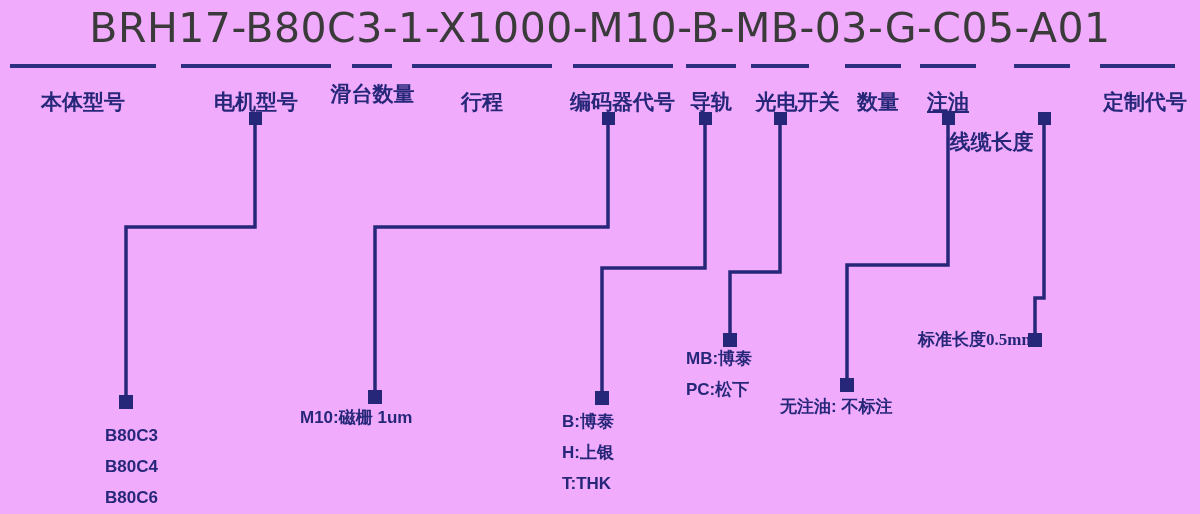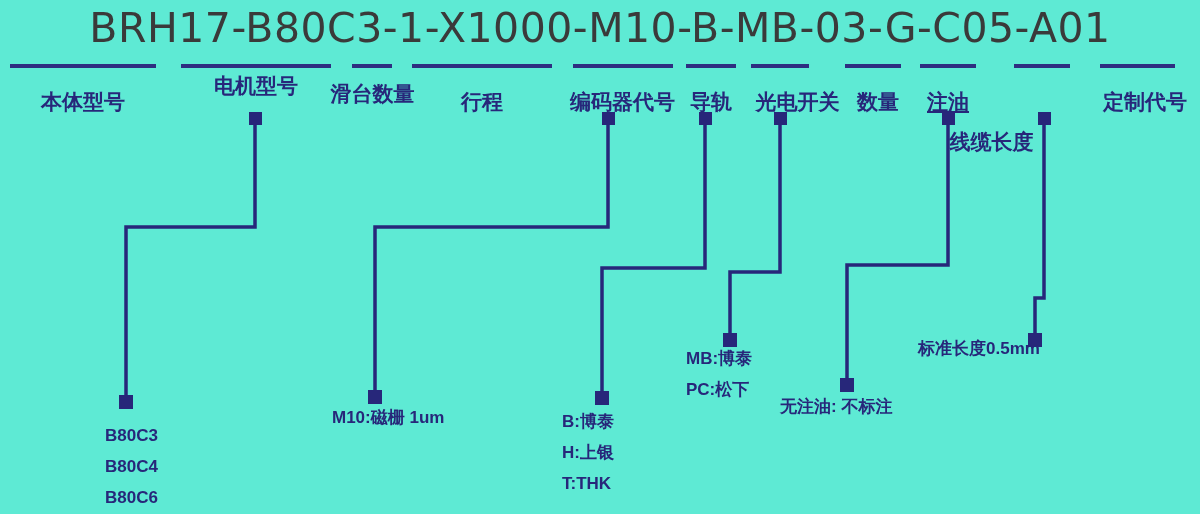--- a/index.html
+++ b/index.html
@@ -8,21 +8,21 @@
     padding: 0;
     background: #ffffff;
   }
   body {
     font-family: "Liberation Sans", "DejaVu Sans", sans-serif;
   }
   #diagram {
     position: relative;
     width: 1200px;
     height: 514px;
-    background: #5eead4;
+    background: #f0abfc;
     overflow: hidden;
   }
   
   #model-number {
     position: absolute;
     left: 0;
     top: 0;
     width: 1200px;
     height: 56px;
     line-height: 56px;
@@ -86,21 +86,21 @@
   <div class="seg-rule" style="left:412px; top:64px; width:140px;"></div>
   <div class="seg-rule" style="left:573px; top:64px; width:100px;"></div>
   <div class="seg-rule" style="left:686px; top:64px; width:50px;"></div>
   <div class="seg-rule" style="left:751px; top:64px; width:58px;"></div>
   <div class="seg-rule" style="left:845px; top:64px; width:56px;"></div>
   <div class="seg-rule" style="left:920px; top:64px; width:56px;"></div>
   <div class="seg-rule" style="left:1014px;top:64px; width:56px;"></div>
   <div class="seg-rule" style="left:1100px;top:64px; width:75px;"></div>
 
   <div class="cat-label" style="left:10px;  top:88px; width:146px;">本体型号</div>
-  <div class="cat-label" style="left:181px; top:72px; width:150px;font-family:Liberation Serif, serif;">电机型号</div>
+  <div class="cat-label" style="left:181px; top:88px; width:150px;font-family:Liberation Serif, serif;">电机型号</div>
   <div class="cat-label" style="left:320px; top:80px; width:105px;">滑台数量</div>
   <div class="cat-label" style="left:432px; top:88px; width:100px;">行程</div>
   <div class="cat-label" style="left:550px; top:88px; width:145px;">编码器代号</div>
   <div class="cat-label" style="left:676px; top:88px; width:70px;">导轨</div>
   <div class="cat-label" style="left:745px; top:88px; width:105px;">光电开关</div>
   <div class="cat-label" style="left:843px; top:88px; width:70px;">数量</div>
   <div class="cat-label" style="left:913px; top:88px; width:70px;text-decoration:underline;">注油</div>
   <div class="cat-label" style="left:934px; top:88px; width:115px;margin-top:40px;">线缆长度</div>
   <div class="cat-label" style="left:1095px;top:88px; width:100px;">定制代号</div>
 
@@ -136,36 +136,36 @@
       <rect x="1028" y="333" width="14" height="14"></rect>
     </g>
   </svg>
 
   <div class="value-block" style="left:85px; top:420px;margin-left:20px;">
     <div>B80C3</div>
     <div>B80C4</div>
     <div>B80C6</div>
   </div>
 
-  <div class="value-block" style="left:300px; top:402px;margin-left:32px;">
+  <div class="value-block" style="left:300px; top:402px;">
     <div>M10:磁栅 1um</div>
   </div>
 
   <div class="value-block" style="left:562px; top:406px;">
     <div>B:博泰</div>
     <div>H:上银</div>
     <div>T:THK</div>
   </div>
 
   <div class="value-block" style="left:686px; top:343px;">
     <div>MB:博泰</div>
     <div>PC:松下</div>
   </div>
 
   <div class="value-block" style="left:780px; top:391px;">
     <div>无注油: 不标注</div>
   </div>
 
-  <div class="value-block" style="left:918px; top:333px;">
+  <div class="value-block" style="left:918px; top:324px;font-family:Liberation Serif, serif;">
     <div>标准长度0.5mm</div>
   </div>
 
 </div>
 
 </body></html>

